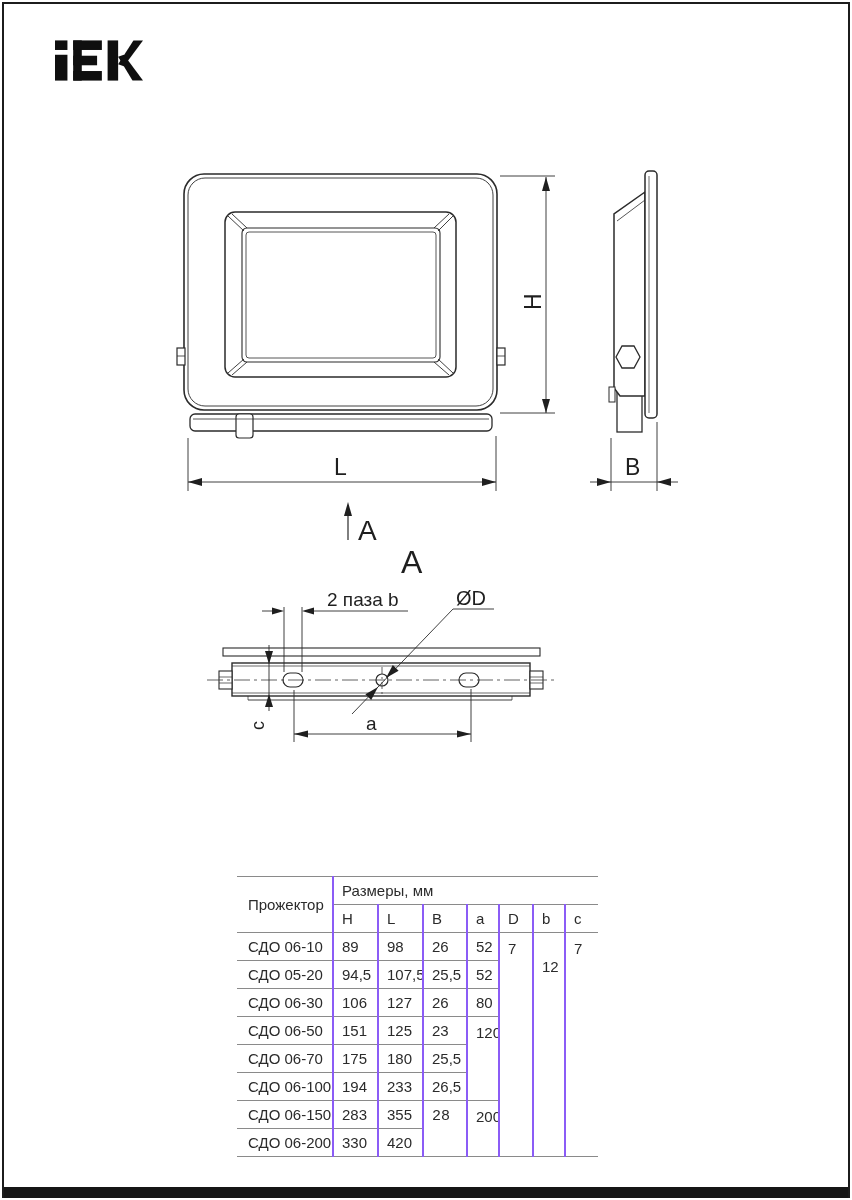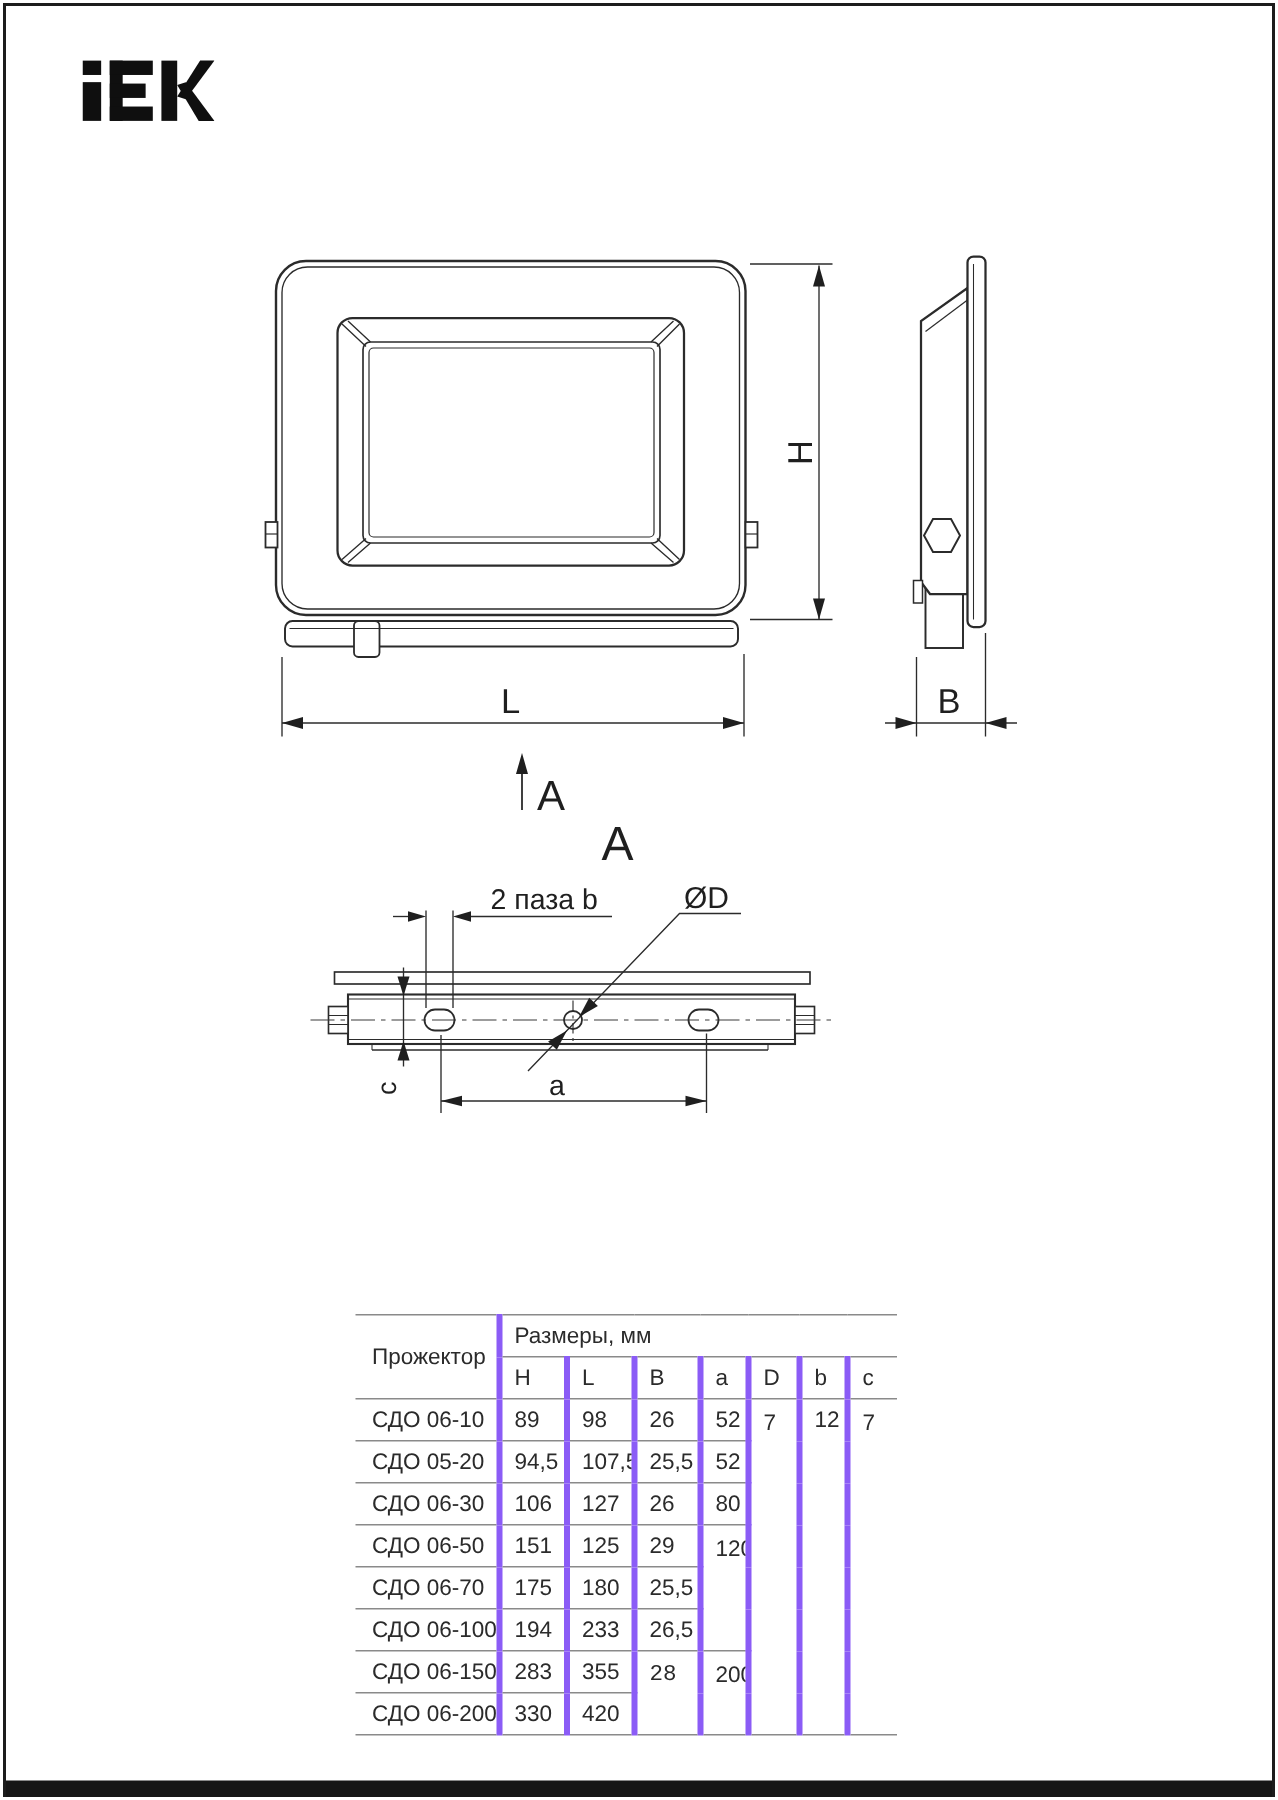--- a/index.html
+++ b/index.html
@@ -21,21 +21,21 @@
     position:absolute; left:55px; top:785px; width:640px;
     font-size:16px; color:#1f1f1f; letter-spacing:0.1px;
   }
   #dim-table { position:absolute; left:237px; top:876px; }
   table.dims {
     border-collapse:collapse; table-layout:fixed; width:361px;
     font-family:"Liberation Sans", sans-serif; font-size:15px; color:#2b2b2b;
   }
   table.dims th, table.dims td {
     border-top:1px solid #8a8a8a; border-bottom:1px solid #8a8a8a;
-    border-left:4px solid #8b5cf6;
+    border-left:2px solid #8b5cf6;
     font-weight:normal; text-align:left; vertical-align:middle;
     padding:3px 3px 3px 8px; height:21px; line-height:20px;
     white-space:nowrap; overflow:hidden;
   }
   table.dims .c-first { border-left:none; padding-left:11px; }
   svg text { font-family:"Liberation Sans", sans-serif; fill:#1f1f1f; }
 </style>
 </head>
 <body>
 
@@ -220,42 +220,42 @@
           <th>b</th>
           <th>c</th>
         </tr>
         <tr>
           <td class="c-first">СДО 06-10</td>
           <td>89</td>
           <td>98</td>
           <td>26</td>
           <td>52</td>
           <td rowspan="8" style="vertical-align:top;padding-top:6px;">7</td>
-          <td rowspan="8" style="vertical-align:top;padding-top:4px;">12</td>
+          <td rowspan="8" style="vertical-align:top;padding-top:24px;">12</td>
           <td rowspan="8" style="vertical-align:top;padding-top:6px;">7</td>
         </tr>
         <tr>
           <td class="c-first">СДО 05-20</td>
           <td>94,5</td>
           <td>107,5</td>
           <td>25,5</td>
           <td>52</td>
         </tr>
         <tr>
           <td class="c-first">СДО 06-30</td>
           <td>106</td>
           <td>127</td>
           <td>26</td>
           <td>80</td>
         </tr>
         <tr>
           <td class="c-first">СДО 06-50</td>
           <td>151</td>
           <td>125</td>
-          <td>29</td>
+          <td>23</td>
           <td rowspan="3" style="vertical-align:top;padding-top:6px;">120</td>
         </tr>
         <tr>
           <td class="c-first">СДО 06-70</td>
           <td>175</td>
           <td>180</td>
           <td>25,5</td>
         </tr>
         <tr>
           <td class="c-first">СДО 06-100</td>

